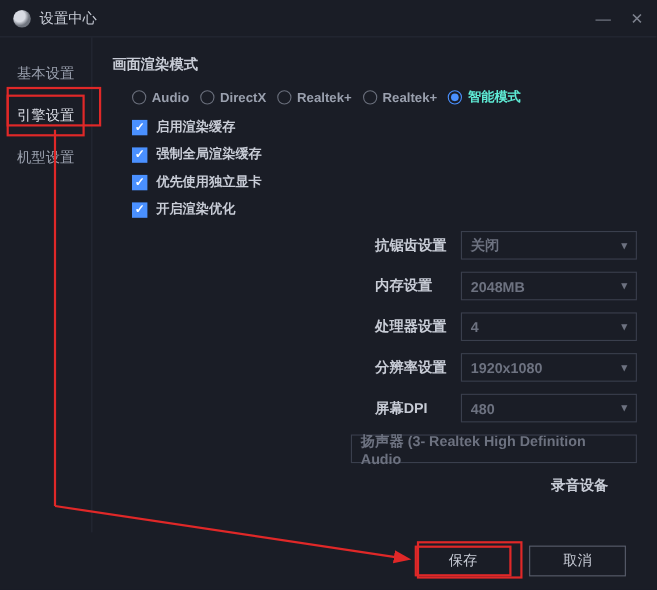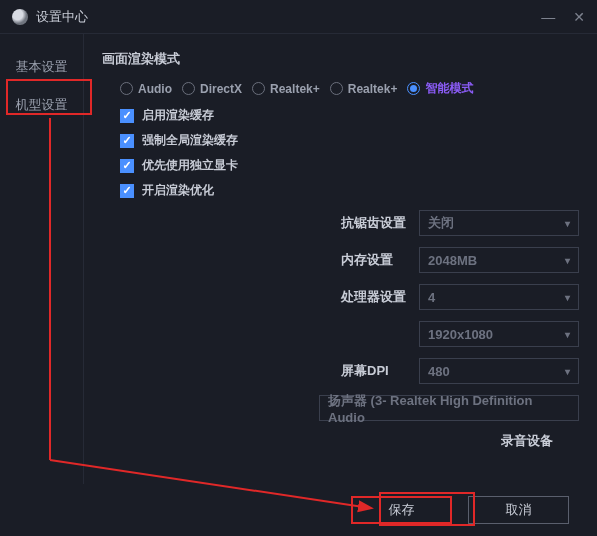--- a/index.html
+++ b/index.html
@@ -54,21 +54,21 @@
 .radio-row { display: flex; flex-wrap: wrap; gap: 6px 10px; margin-bottom: 10px; margin-left: 18px; }
 .radio {
   display: flex; align-items: center; gap: 5px;
   color: #9aa0ae; font-size: 12px;
 }
 .radio .dot {
   width: 13px; height: 13px; border-radius: 50%;
   border: 1.5px solid #6a6f7c;
   display: inline-block; position: relative;
 }
-.radio.selected { color: #8b5cf6; }
+.radio.selected { color: #5eead4; }
 .radio.selected .dot { border-color: #4a90ff; }
 .radio.selected .dot::after {
   content: ""; position: absolute; inset: 2px;
   border-radius: 50%; background: #4a90ff;
 }
 .check-row {
   display: flex; align-items: center; gap: 8px;
   margin-left: 18px; margin-bottom: 8px;
   color: #c8ccd6; font-size: 12px;
 }
@@ -97,21 +97,21 @@
 }
 .select.wide { flex: 0 0 260px; }
 .chevron { color: #6d7280; font-size: 10px; }
 .footer {
   position: absolute; bottom: 0; left: 0; right: 0;
   height: 52px;
   display: flex; align-items: center; justify-content: flex-end;
   gap: 16px; padding-right: 28px;
 }
 .btn {
-  width: 101px; height: 28px;
+  width: 88px; height: 28px;
   display: flex; align-items: center; justify-content: center;
   border: 1px solid #5a5f6d;
   color: #c8ccd6;
   cursor: pointer;
 }
 .btn.primary { border: 2px solid #e02828; }
 .annot-box1 {
   position: absolute; left: 6px; top: 79px; width: 86px; height: 36px;
   border: 2px solid #e02828; pointer-events: none;
 }
@@ -129,20 +129,21 @@
   <div class="title">设置中心</div>
   <div class="winbtns">
     <span class="winbtn">—</span>
     <span class="winbtn">✕</span>
   </div>
 </div>
 
 <div class="main">
   <div class="sidebar">
     <div class="navitem">基本设置</div>
+    <div class="navitem active">引擎设置</div>
     <div class="navitem">机型设置</div>
   </div>
 
   <div class="content">
     <div class="section-title">画面渲染模式</div>
 
     <div class="radio-row">
       <label class="radio">
           <span class="dot"></span>
           <span>Audio</span>
@@ -200,20 +201,21 @@
 
     <div class="form-row">
         <span class="form-label">处理器设置</span>
       <div class="select">
           <span>4</span>
           <span class="chevron">▾</span>
         </div>
       </div>
 
     <div class="form-row">
+        <span class="form-label">分辨率设置</span>
       <div class="select">
           <span>1920x1080</span>
           <span class="chevron">▾</span>
         </div>
       </div>
 
     <div class="form-row">
         <span class="form-label">屏幕DPI</span>
       <div class="select">
           <span>480</span>

